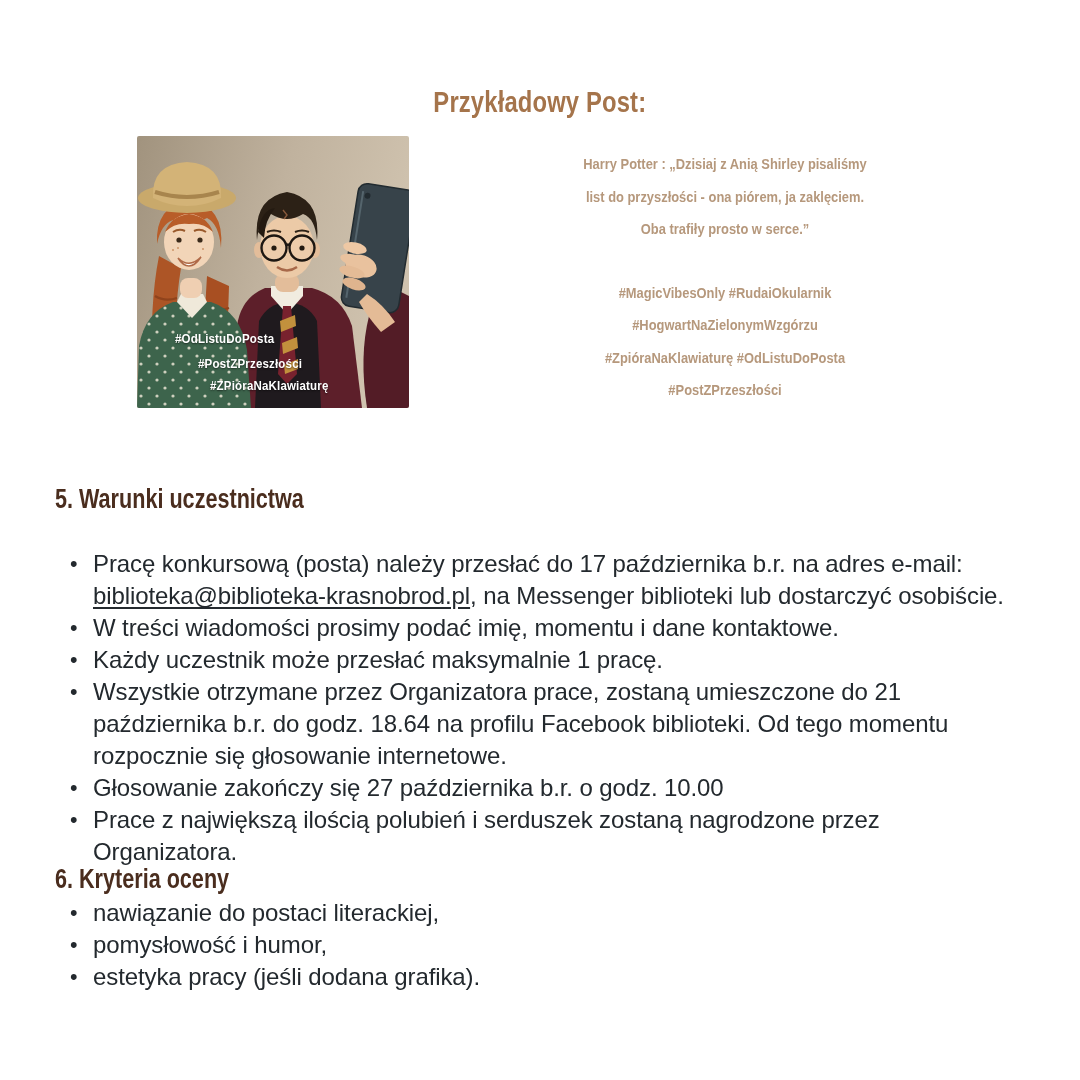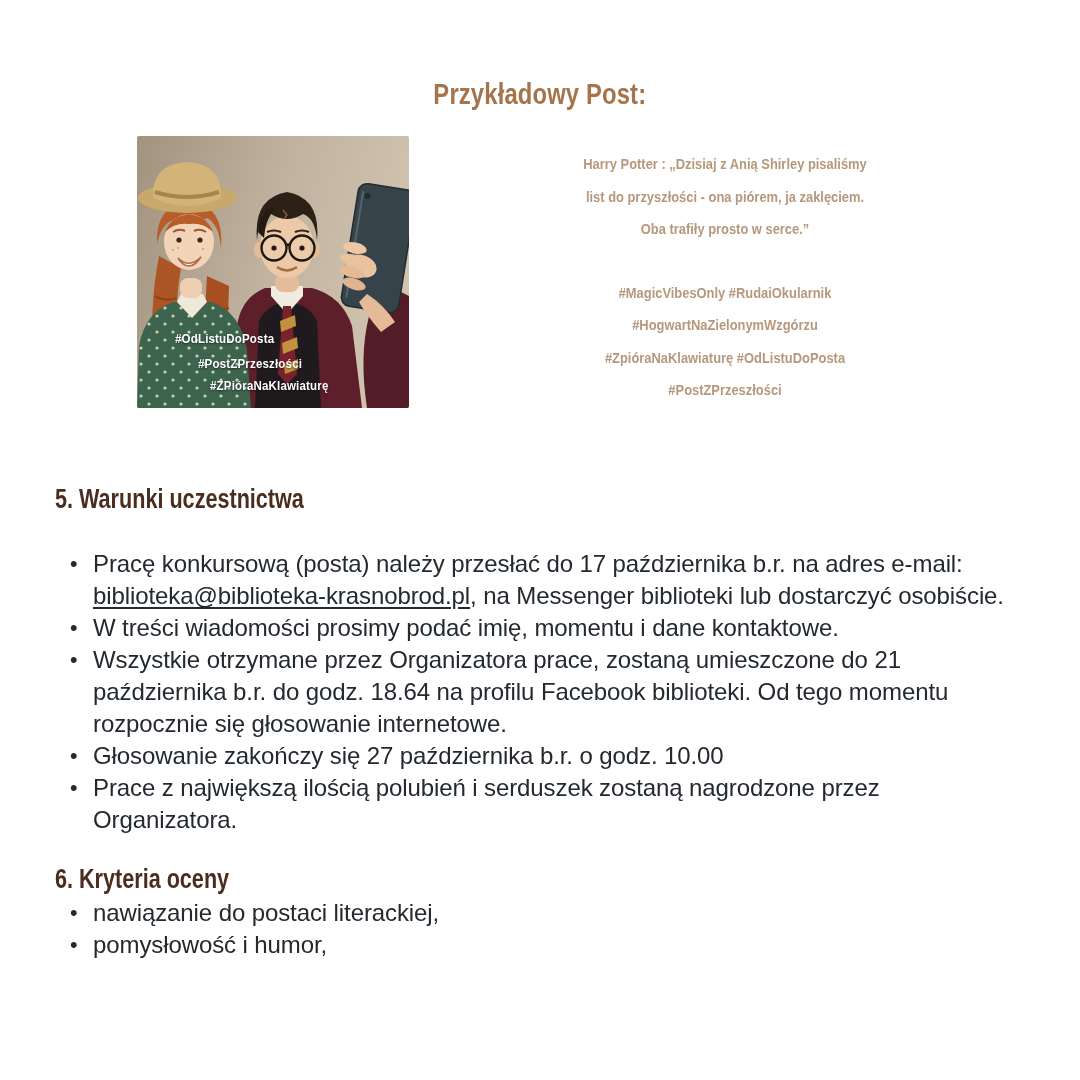--- a/index.html
+++ b/index.html
@@ -5,21 +5,21 @@
   html,body{margin:0;padding:0;}
   body{
     width:1080px;height:1080px;background:#ffffff;
     font-family:"Liberation Sans","DejaVu Sans",sans-serif;
     position:relative;overflow:hidden;
   }
   #canvas{position:absolute;inset:0;width:1080px;height:1080px;background:#ffffff;}
 
   
   .page-title{
-    position:absolute;top:78px;left:0;width:1080px;text-align:center;
+    position:absolute;top:86px;left:0;width:1080px;text-align:center;
   }
   .page-title span{
     display:inline-block;font-weight:bold;font-size:29px;color:#a5744b;
     transform:scaleX(0.82);transform-origin:50% 50%;letter-spacing:0.2px;
   }
 
   
   .photo{
     position:absolute;left:137px;top:136px;width:272px;height:272px;
     border-radius:2px;overflow:hidden;
@@ -184,25 +184,27 @@
     </div>
   </div>
 
   <div class="section-heading h-warunki">5. Warunki uczestnictwa</div>
 
   <ul class="bullets l-warunki">
     <li>
       <span>Pracę konkursową (posta) należy przesłać do 17 października b.r. na adres e-mail: </span><span class="email-link">biblioteka@biblioteka-krasnobrod.pl</span><span>, na Messenger biblioteki lub dostarczyć osobiście.</span>
     </li>
     <li>W treści wiadomości prosimy podać imię, momentu i dane kontaktowe.</li>
+    <li>Każdy uczestnik może przesłać maksymalnie 1 pracę.</li>
     <li>Wszystkie otrzymane przez Organizatora prace, zostaną umieszczone do 21 października b.r. do godz. 18.64 na profilu Facebook biblioteki. Od tego momentu rozpocznie się głosowanie internetowe.</li>
     <li>Głosowanie zakończy się 27 października b.r. o godz. 10.00</li>
     <li>Prace z największą ilością polubień i serduszek zostaną nagrodzone przez Organizatora.</li>
   </ul>
 
   <div class="section-heading h-kryteria">6. Kryteria oceny</div>
 
   <ul class="bullets l-kryteria">
     <li>nawiązanie do postaci literackiej,</li>
     <li>pomysłowość i humor,</li>
+    <li>estetyka pracy (jeśli dodana grafika).</li>
   </ul>
 
 </div>
 
 </body></html>

